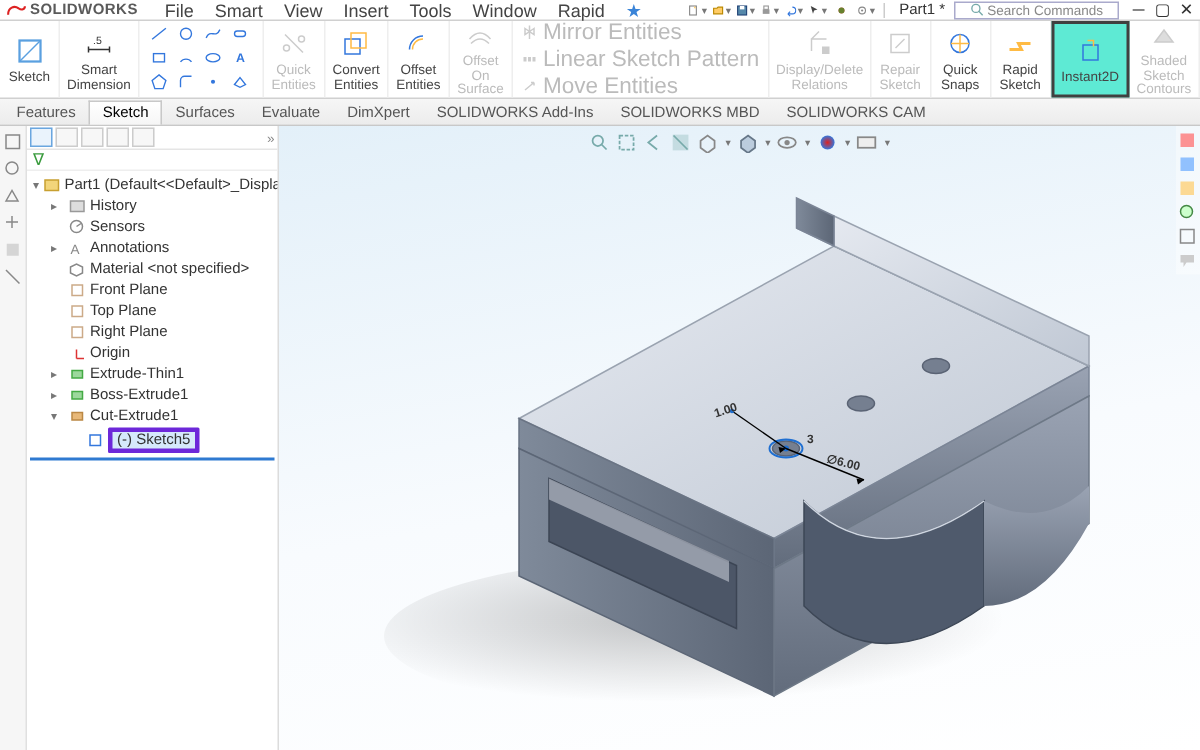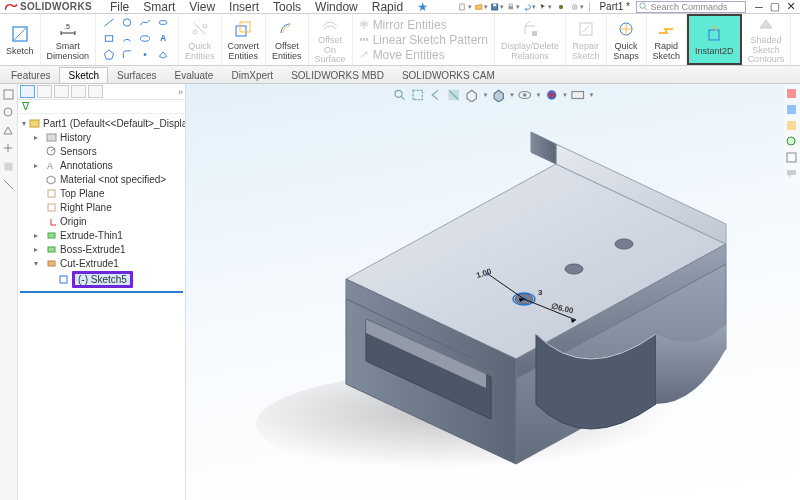--- a/index.html
+++ b/index.html
@@ -8,36 +8,36 @@
   .logo { display: flex; align-items: center; padding: 0 4px; height: 14px; }
   .logo svg { width: 14px; height: 10px; }
   .logo-text { font-weight: bold; font-size: 10px; color: #5a5a5a; letter-spacing: .3px; margin-left: 2px; }
   .menubar { display: flex; gap: 2px; margin-left: 8px; }
   .menu-item { padding: 0 6px; font-size: 12px; color: #444; cursor: default; }
   .tb-right { margin-left: auto; display: flex; align-items: center; gap: 2px; height: 14px; padding-right: 2px; }
   .tb-btn { width: 14px; height: 12px; display: flex; align-items: center; justify-content: center; border: 1px solid transparent; }
   .tb-btn svg { width: 10px; height: 10px; }
   .tb-sep { width: 1px; height: 10px; background: #ccc; margin: 0 3px; }
   .doc-label { font-size: 10px; padding: 0 4px; }
-  .search-box { width: 110px; height: 12px; border: 1px solid #aac; font-size: 9px; padding: 0 2px; color: #888; display: flex; align-items: center; }
+  .search-box { width: 110px; height: 12px; border: 1px solid #aac; font-size: 9px; padding: 0 2px; color: #888; display: flex; align-items: center; justify-content: center; }
   .winbtns { display: flex; gap: 2px; margin-left: 4px; }
   .winbtn { width: 14px; height: 10px; display: flex; align-items: center; justify-content: center; }
 
   .ribbon { height: 52px; background: #fff; border-bottom: 1px solid #d0d0d0; display: flex; align-items: stretch; }
   .ribbon-group { display: flex; flex-direction: column; align-items: center; justify-content: center; padding: 2px 6px; border-right: 1px solid #eee; }
   .ribbon-group.big { min-width: 40px; }
   .ribbon-ico { width: 22px; height: 22px; display: flex; align-items: center; justify-content: center; }
   .ribbon-ico svg { width: 20px; height: 20px; }
   .ribbon-label { font-size: 9px; color: #444; text-align: center; line-height: 1.1; margin-top: 2px; }
   .ribbon-dim { color: #bbb; }
   .ribbon-grid { display: grid; grid-template-columns: repeat(4, 16px); grid-template-rows: repeat(3, 14px); gap: 2px; padding: 2px 6px; border-right: 1px solid #eee; align-content: center; }
   .rg-ic { width: 14px; height: 12px; display: flex; align-items: center; justify-content: center; }
   .rg-ic svg { width: 12px; height: 11px; }
   .ribbon-stack { display: flex; flex-direction: column; justify-content: center; gap: 1px; padding: 2px 6px; border-right: 1px solid #eee; }
-  .ribbon-row { display: flex; align-items: center; gap: 3px; font-size: 12px; color: #bbb; white-space: nowrap; }
+  .ribbon-row { display: flex; align-items: center; gap: 3px; font-size: 15px; color: #bbb; white-space: nowrap; }
   .ribbon-row svg { width: 11px; height: 11px; }
   .sel { background: #5eead4; border: 2px solid #404040; }
 
   .tabstrip { height: 18px; background: linear-gradient(#f6f6f6,#ececec); border-bottom: 1px solid #c8c8c8; display: flex; align-items: center; padding-left: 2px; }
   .tab { padding: 2px 8px; font-size: 10px; border: 1px solid transparent; border-bottom: none; color: #555; }
   .tab.active { background: linear-gradient(#fff,#f6f6f6); border-color: #c8c8c8; color: #000; }
 
   .main { display: flex; height: calc(500px - 14px - 52px - 18px); }
   .left-rail { width: 18px; background: #f6f6f6; border-right: 1px solid #e0e0e0; display: flex; flex-direction: column; align-items: center; gap: 5px; padding-top: 4px; }
   .left-rail .ic { width: 13px; height: 13px; }
@@ -358,20 +358,21 @@
 Contours</div>
   </div>
 </div>
 
 <div class="tabstrip">
   <div class="tab">Features</div>
   <div class="tab active">Sketch</div>
   <div class="tab">Surfaces</div>
   <div class="tab">Evaluate</div>
   <div class="tab">DimXpert</div>
+  <div class="tab">SOLIDWORKS Add-Ins</div>
   <div class="tab">SOLIDWORKS MBD</div>
   <div class="tab">SOLIDWORKS CAM</div>
 </div>
 
 <div class="main">
   <div class="left-rail">
     <svg class="ic" viewBox="0 0 13 13">
         <rect x="2" y="2" width="9" height="9" fill="none" stroke="#888"></rect>
       </svg>
     <svg class="ic" viewBox="0 0 13 13">
@@ -450,20 +451,29 @@
           </span>
           <span>Material &lt;not specified&gt;</span>
         </div>
       <div class="node indent1">
           <span class="tw"></span>
           <span class="node-ico">
             <svg viewBox="0 0 11 11">
               <rect x="2" y="2" width="7" height="7" fill="none" stroke="#ca8"></rect>
             </svg>
           </span>
+          <span>Front Plane</span>
+        </div>
+      <div class="node indent1">
+          <span class="tw"></span>
+          <span class="node-ico">
+            <svg viewBox="0 0 11 11">
+              <rect x="2" y="2" width="7" height="7" fill="none" stroke="#ca8"></rect>
+            </svg>
+          </span>
           <span>Top Plane</span>
         </div>
       <div class="node indent1">
           <span class="tw"></span>
           <span class="node-ico">
             <svg viewBox="0 0 11 11">
               <rect x="2" y="2" width="7" height="7" fill="none" stroke="#ca8"></rect>
             </svg>
           </span>
           <span>Right Plane</span>

